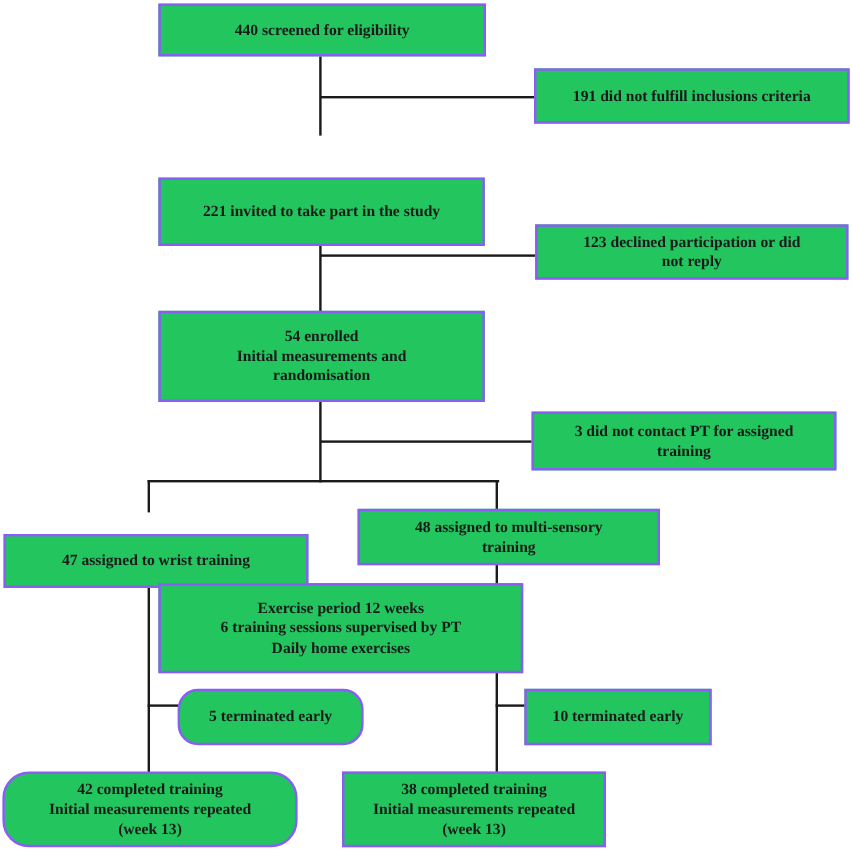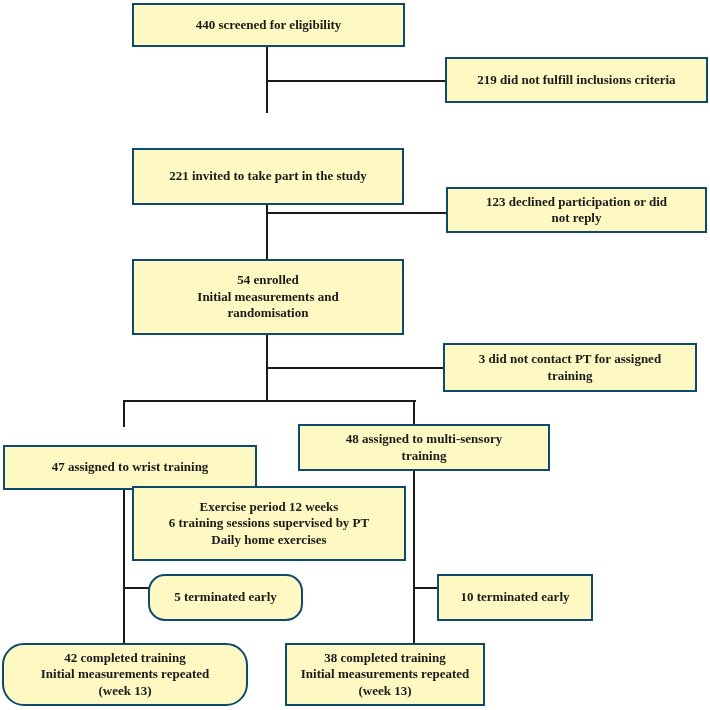--- a/index.html
+++ b/index.html
@@ -11,22 +11,22 @@
     position: relative;
     width: 710px;
     height: 710px;
     background: #ffffff;
     overflow: hidden;
     font-family: "Liberation Serif", "DejaVu Serif", serif;
   }
   .box {
     position: absolute;
     box-sizing: border-box;
-    border: 2px solid #0c4a6e;
-    background: #fef9c3;
+    border: 2px solid #8b5cf6;
+    background: #22c55e;
     color: #1a1a1a;
     font-weight: bold;
     font-size: 13px;
     line-height: 16.5px;
     display: flex;
     align-items: center;
     justify-content: center;
     text-align: center;
     white-space: pre-line;
     padding: 0 2px;
@@ -42,25 +42,25 @@
 
   
   .b-screened      { left: 132px; top: 3px;   width: 273px; height: 44px; }
   .b-not-fulfill   { left: 445px; top: 57px;  width: 263px; height: 46px; }
   .b-invited       { left: 132px; top: 112px; width: 272px; height: 57px; margin-top: 36px; }
   .b-declined      { left: 446px; top: 187px; width: 261px; height: 46px; }
   .b-enrolled      { left: 132px; top: 259px; width: 272px; height: 76px; }
   .b-no-contact    { left: 443px; top: 343px; width: 254px; height: 49px; }
   .b-wrist         { left: 3px;   top: 445px; width: 254px; height: 45px; }
   .b-multisensory  { left: 298px; top: 424px; width: 252px; height: 47px; }
-  .b-exercise      { left: 132px; top: 486px; width: 274px; height: 75px; }
+  .b-exercise      { left: 132px; top: 486px; width: 304px; height: 75px; }
   .b-term5         { left: 148px; top: 574px; width: 155px; height: 47px; border-radius: 17px; }
   .b-term10        { left: 437px; top: 574px; width: 156px; height: 47px; }
   .b-completed42   { left: 2px;   top: 643px; width: 246px; height: 63px; border-radius: 22px; }
-  .b-completed38   { left: 285px; top: 643px; width: 200px; height: 63px; }
+  .b-completed38   { left: 285px; top: 643px; width: 220px; height: 63px; }
 
   
   .l-spine1  { left: 266px; top: 47px;  height: 66px; }
   .l-branch1 { left: 267px; top: 80px;  width: 178px; }
   .l-spine2  { left: 266px; top: 168px; height: 92px; }
   .l-branch2 { left: 267px; top: 212px; width: 179px; }
   .l-spine3  { left: 266px; top: 334px; height: 68px; }
   .l-branch3 { left: 267px; top: 367px; width: 176px; }
   .l-split   { left: 123px; top: 400px; width: 293px; }
   .l-dropL   { left: 123px; top: 400px; height: 27px; }
@@ -84,21 +84,21 @@
   <div class="hline l-split"></div>
   <div class="vline l-dropL"></div>
   <div class="vline l-dropR"></div>
   <div class="vline l-flowL"></div>
   <div class="vline l-flowR"></div>
   <div class="hline l-connL"></div>
   <div class="hline l-connR"></div>
 
   <div class="box b-screened">440 screened for eligibility</div>
 
-  <div class="box b-not-fulfill">219 did not fulfill inclusions criteria</div>
+  <div class="box b-not-fulfill">191 did not fulfill inclusions criteria</div>
 
   <div class="box b-invited">221 invited to take part in the study</div>
 
   <div class="box b-declined">123 declined participation or did
 not reply</div>
 
   <div class="box b-enrolled">54 enrolled
 Initial measurements and
 randomisation</div>
 

